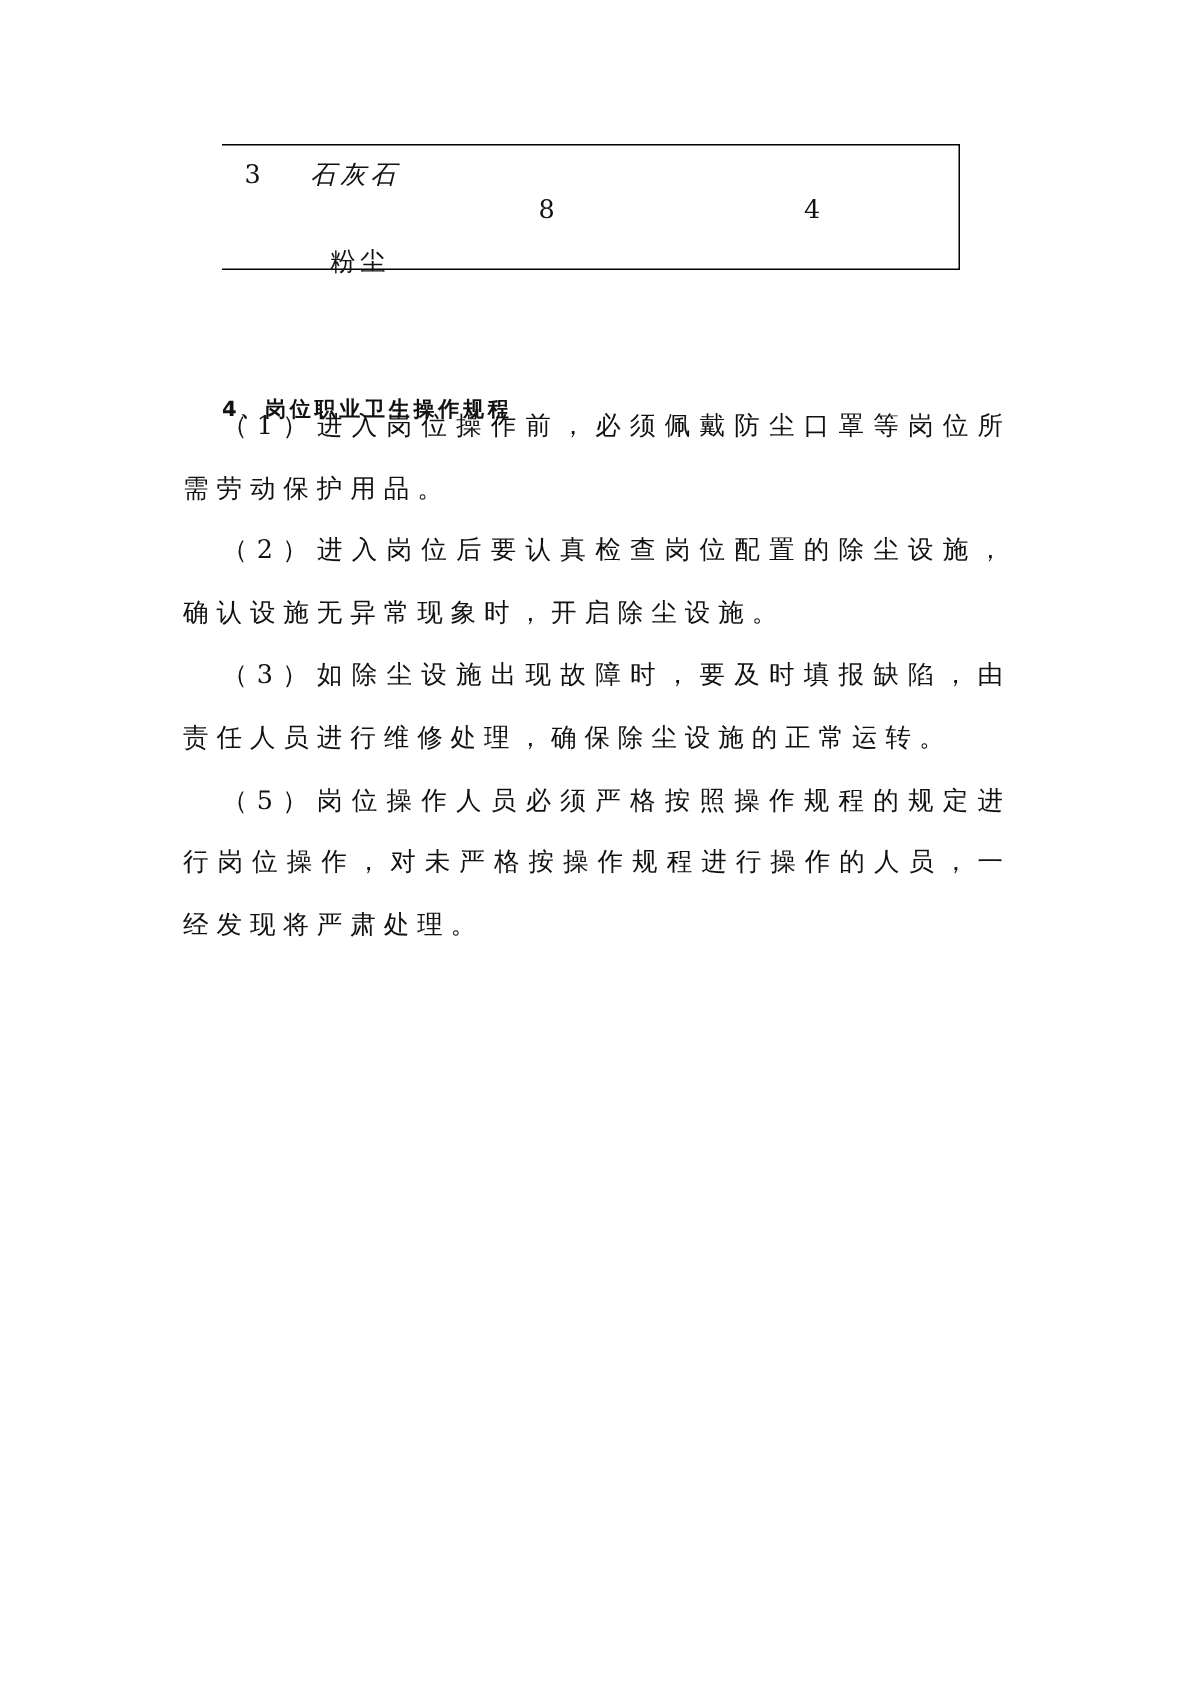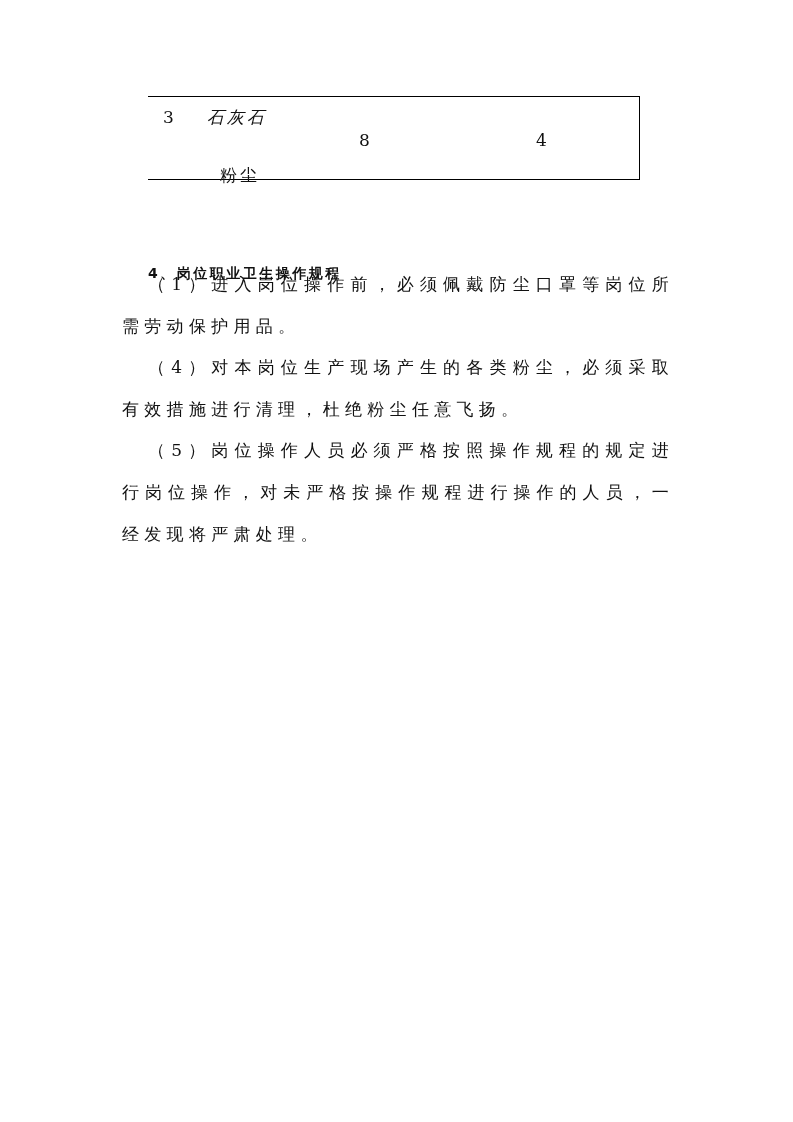--- a/index.html
+++ b/index.html
@@ -84,17 +84,18 @@
     <span class="cell cell-name1">石灰石</span>
     <span class="cell cell-name2">粉尘</span>
     <span class="cell cell-a">8</span>
     <span class="cell cell-b">4</span>
   </div>
 
   <div class="heading">4、岗位职业卫生操作规程</div>
 
   <div class="body-text">
     <p class="para">（1）进入岗位操作前，必须佩戴防尘口罩等岗位所需劳动保护用品。</p>
-    <p class="para">（4）对本岗位生产现场产生的各类粉尘，必须采取有效措施进行清理，杜绝粉尘任意飞扬。</p>
+    <p class="para">（2）进入岗位后要认真检查岗位配置的除尘设施，确认设施无异常现象时，开启除尘设施。</p>
+    <p class="para">（3）如除尘设施出现故障时，要及时填报缺陷，由责任人员进行维修处理，确保除尘设施的正常运转。</p>
     <p class="para">（5）岗位操作人员必须严格按照操作规程的规定进行岗位操作，对未严格按操作规程进行操作的人员，一经发现将严肃处理。</p>
   </div>
 
 </div>
 
 </body></html>

